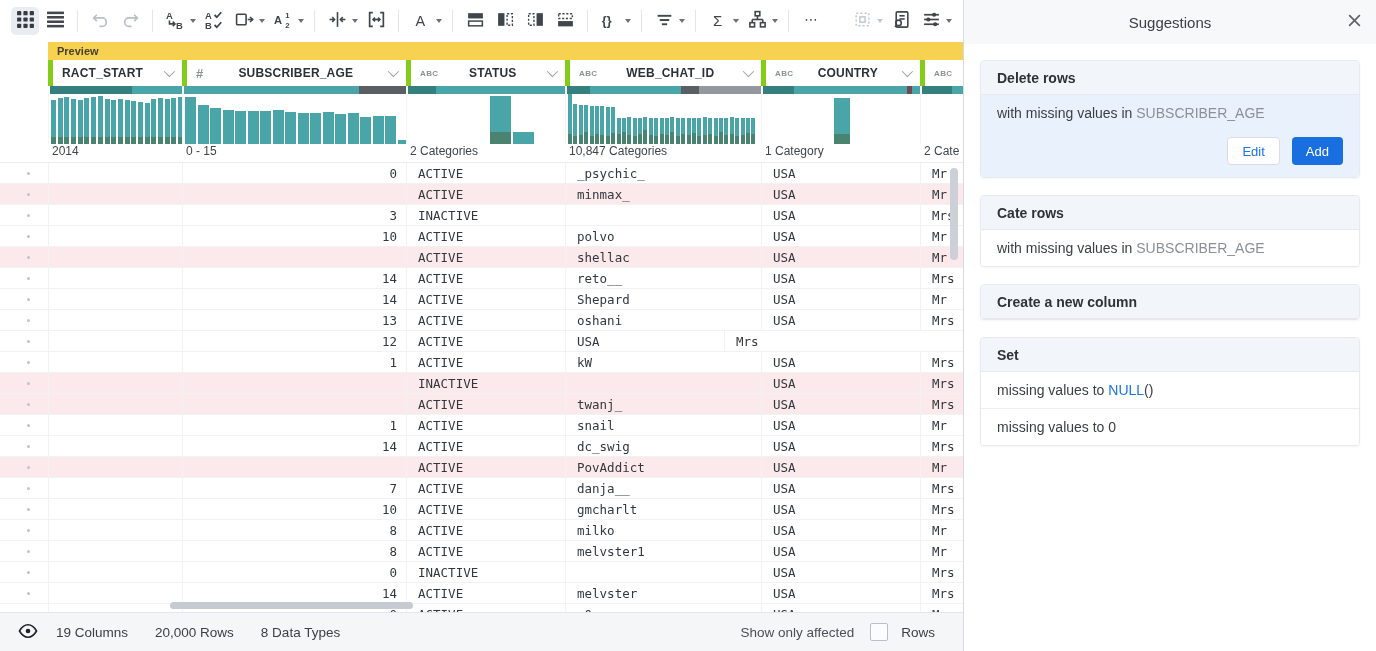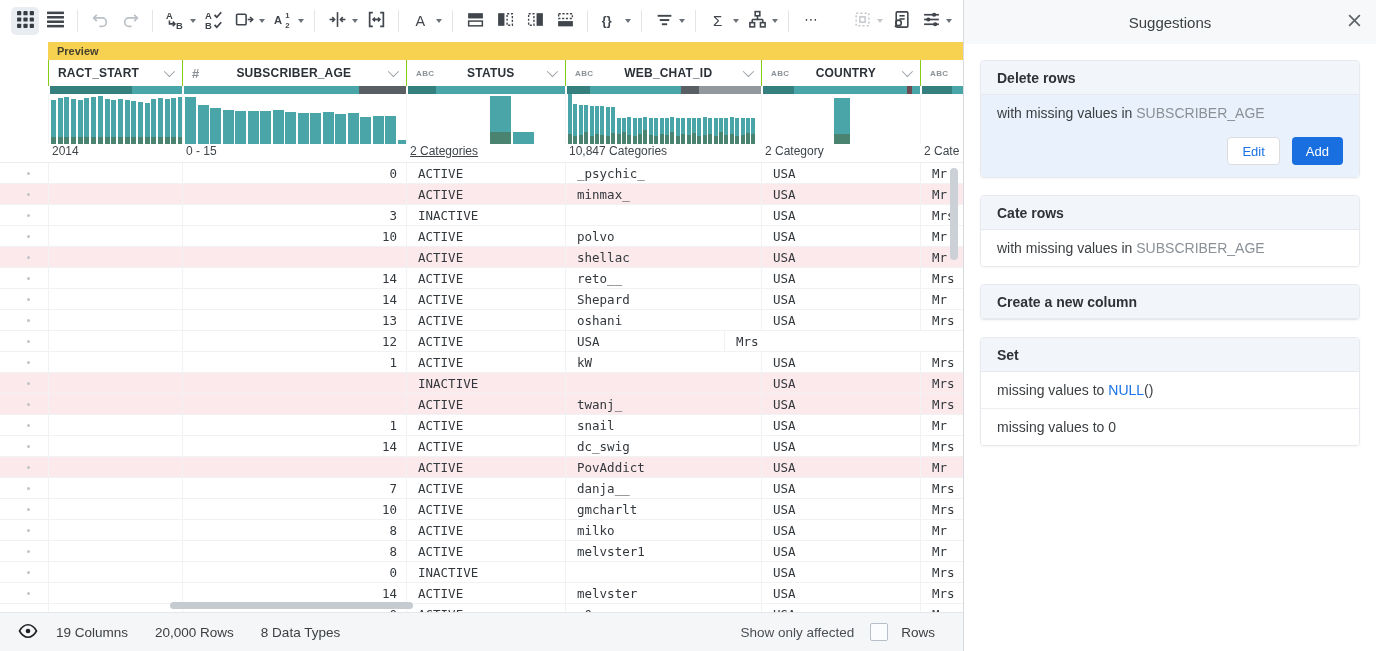--- a/index.html
+++ b/index.html
@@ -16,21 +16,21 @@
   .tb-right{margin-left:auto;display:flex;align-items:center;}
   
   .preview-banner{height:18px;margin-left:48px;background:#f7d150;display:flex;align-items:center;padding-left:9px;font-size:11px;font-weight:bold;color:#45412f;flex:none;}
   
   .table-area{flex:1;overflow:hidden;position:relative;}
   .band{display:flex;}
   .gut{width:48px;flex:none;display:flex;align-items:center;padding-left:27px;box-sizing:border-box;}
   .dot{width:3px;height:3px;border-radius:50%;background:#c0c4c9;}
   .colcell{flex:none;box-sizing:border-box;overflow:hidden;}
   .hrow{height:26px;align-items:center;}
-  .hcell{height:26px;display:flex;align-items:center;border-left:1px solid #84cc16;padding:0 6px 0 9px;}
+  .hcell{height:26px;display:flex;align-items:center;border-left:5px solid #84cc16;padding:0 6px 0 9px;}
   .ctype{font-size:8px;font-weight:bold;color:#8a9096;letter-spacing:.4px;flex:none;}
   .ctype.num{font-size:13px;font-weight:600;}
   .cname{flex:1;text-align:center;font-size:12px;font-weight:bold;color:#2b3136;letter-spacing:.2px;white-space:nowrap;overflow:hidden;}
   .cname.leftal{text-align:left;}
   .chev{width:7px;height:7px;border-right:1.6px solid #9aa0a6;border-bottom:1.6px solid #9aa0a6;transform:rotate(45deg) translateY(-2px);flex:none;margin-right:4px;}
   .qrow{height:8px;}
   .qcell{height:8px;display:flex;border-left:2px solid #fff;}
   .qcell span{height:8px;display:block;}
   .histrow{height:50px;}
   .histcell{height:50px;display:flex;align-items:flex-end;border-left:1px solid #f3f4f6;}
@@ -636,23 +636,23 @@
             <div class="bt" style="height: 36px;"></div>
             <div class="bd" style="height: 10px;"></div>
           </div>
         </div>
         <div class="colcell histcell" style="width: 44px; padding-left: 0px; gap: 0px;"></div>
       </div>
     <div class="band lrow" id="label-row">
         <div class="gut"></div>
         <div class="colcell lcell" style="width: 134px;">2014</div>
         <div class="colcell lcell" style="width: 224px;">0 - 15</div>
-        <div class="colcell lcell" style="width: 159px; text-decoration: underline;">2 Categories</div>
+        <div class="colcell lcell" style="width: 159px;">2 Categories</div>
         <div class="colcell lcell" style="width: 196px;">10,847 Categories</div>
-        <div class="colcell lcell" style="width: 159px;">2 Category</div>
+        <div class="colcell lcell" style="width: 159px;">1 Category</div>
         <div class="colcell lcell" style="width: 44px;">2 Cate</div>
       </div>
     <div id="tbody">
         <div class="trow">
           <div class="gut">
             <span class="dot"></span>
           </div>
           <div class="colcell cell contract_start" style="width: 134px;"></div>
           <div class="colcell cell subscriber_age" style="width: 224px;">0</div>
           <div class="colcell cell status" style="width: 159px;">ACTIVE</div>

